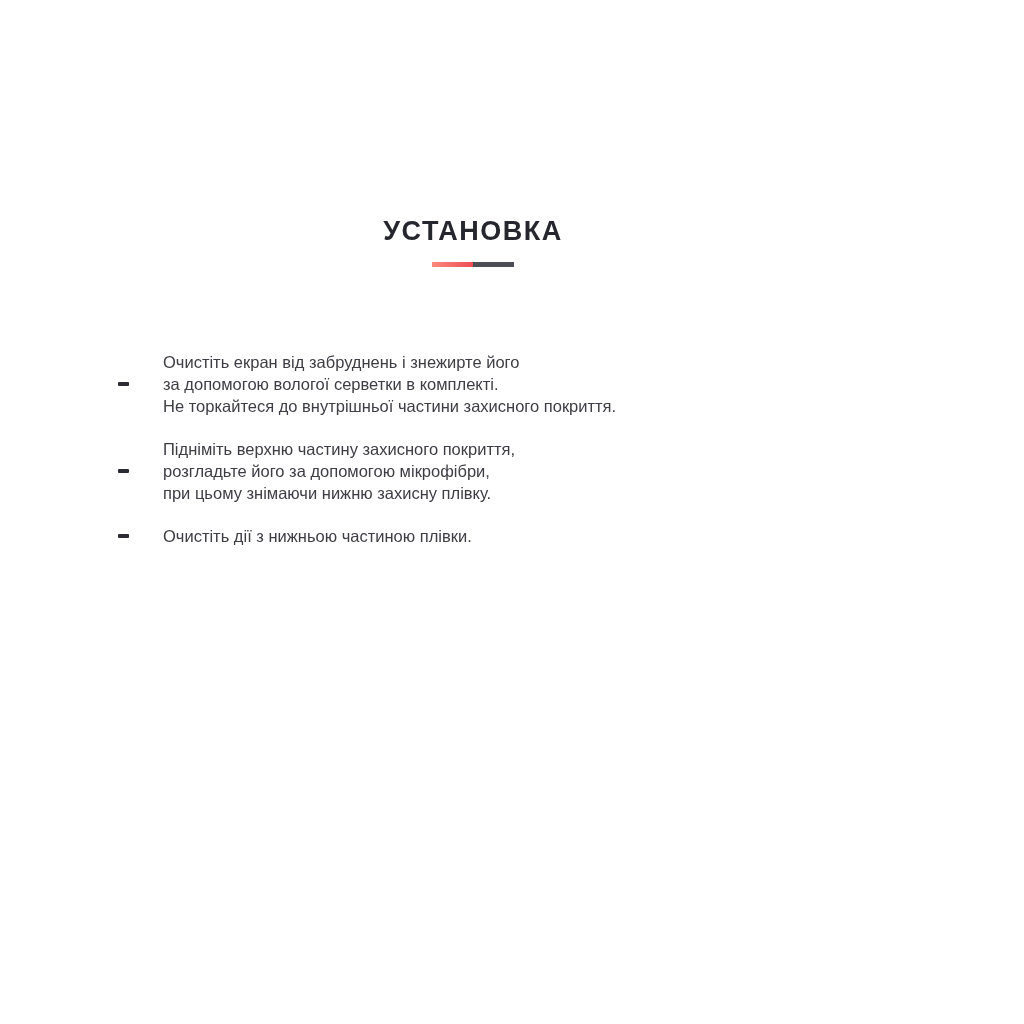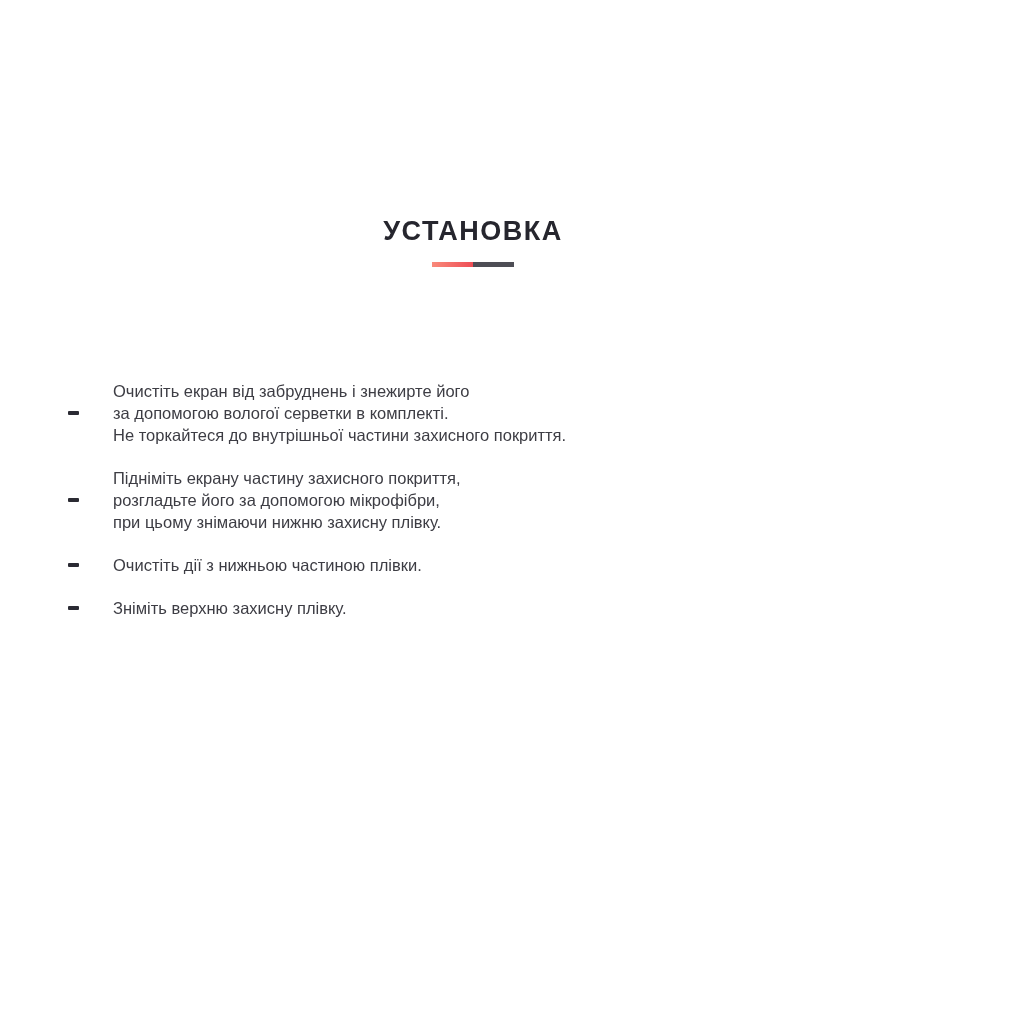--- a/index.html
+++ b/index.html
@@ -37,22 +37,22 @@
     height: 5px;
     margin: 15px auto 0 auto;
     display: flex;
   }
   .divider-seg {
     flex: 1 1 50%;
     height: 100%;
   }
   .steps {
     list-style: none;
-    margin: 113px 0 0 0;
-    padding: 0 60px 0 68px;
+    margin: 84px 0 0 0;
+    padding: 0 60px 0 118px;
   }
   .step {
     display: flex;
     align-items: center;
     margin-bottom: 21px;
     font-size: 16.5px;
     line-height: 22px;
   }
   .dash {
     flex: 0 0 auto;
@@ -82,27 +82,23 @@
 
   <ul class="steps">
     <li class="step">
       <span class="dash"></span>
       <span class="step-text">Очистіть екран від забруднень і знежирте його
 за допомогою вологої серветки в комплекті.
 Не торкайтеся до внутрішньої частини захисного покриття.</span>
     </li>
     <li class="step">
       <span class="dash"></span>
-      <span class="step-text">Підніміть екрану частину захисного покриття,
+      <span class="step-text">Підніміть верхню частину захисного покриття,
 розгладьте його за допомогою мікрофібри,
 при цьому знімаючи нижню захисну плівку.</span>
     </li>
     <li class="step">
       <span class="dash"></span>
       <span class="step-text">Очистіть дії з нижньою частиною плівки.</span>
     </li>
-    <li class="step">
-      <span class="dash"></span>
-      <span class="step-text">Зніміть верхню захисну плівку.</span>
-    </li>
   </ul>
 
 </div>
 
 </body></html>

